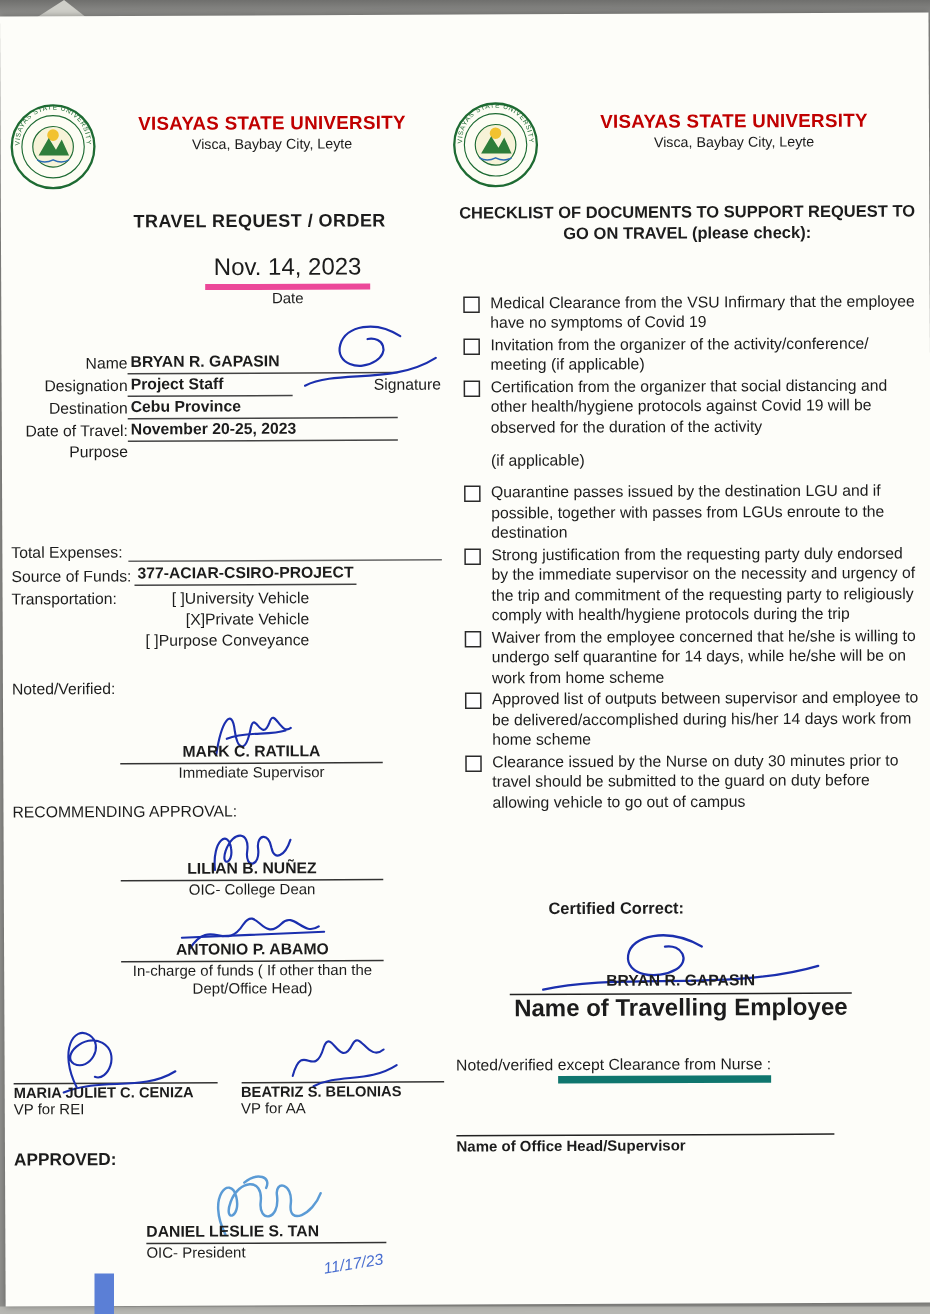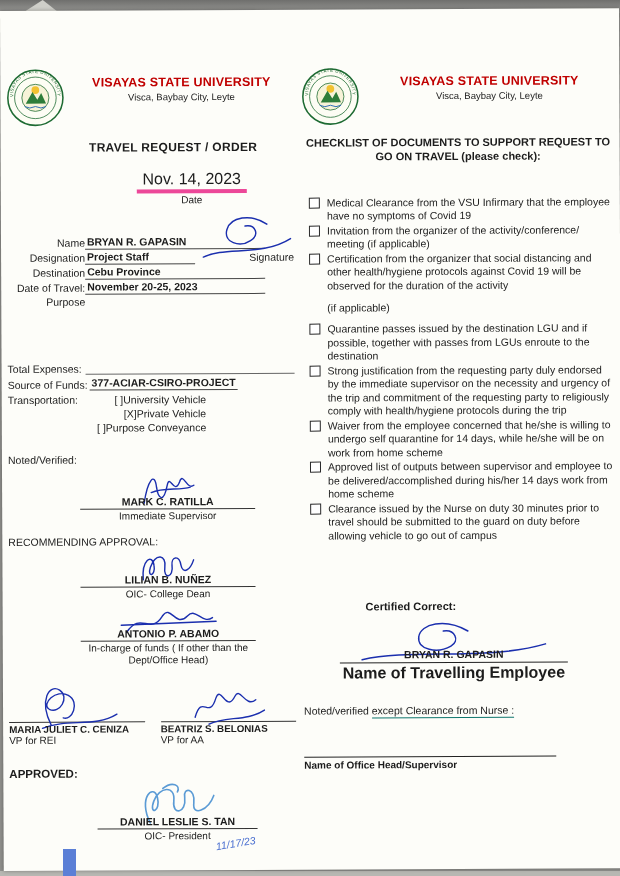--- a/index.html
+++ b/index.html
@@ -66,21 +66,21 @@
   .sig-title.two-line { width:160px; margin:1px auto 0; line-height:1.15; }
 
   .vp-row { display:flex; gap:16px; margin-top:14px; }
   .vp-block { flex:1; text-align:left; position:relative; }
   .vp-block svg { display:block; margin:0 auto -10px; }
   .vp-line { border-top:1px solid #333; margin-bottom:1px; }
   .vp-name { font-weight:bold; font-size:9.8px; white-space:nowrap; }
   .vp-title { font-size:10px; }
 
   .approved { font-weight:bold; font-size:11.5px; margin-top:22px; }
-  .pres-block { width:160px; margin:0 0 0 88px; text-align:center; position:relative; }
+  .pres-block { width:160px; margin:0 0 0 88px; text-align:left; position:relative; }
   .pres-block svg { display:block; margin:0 auto -14px; }
   .pres-name { font-weight:bold; font-size:10.5px; border-bottom:1.3px solid #333; padding-bottom:1px; }
   .pres-title { font-size:10px; margin-top:1px; }
   .pres-note { position:absolute; right:2px; bottom:-8px; color:#4a6fd0; font-size:10.5px;
     font-style:italic; transform:rotate(-9deg); white-space:nowrap; }
 
   
   .chk-title { font-weight:bold; font-size:11px; text-align:center; line-height:1.3; margin-top:10px; padding:0 2px; }
   .chk-list { margin-top:32px; padding-left:7px; }
   .chk-item { display:flex; gap:7px; margin-bottom:1px; }
@@ -88,21 +88,21 @@
   .chk-text { font-size:10.5px; line-height:13.5px; }
   .chk-note { font-size:10.5px; margin:9px 0 9px 18px; }
 
   .certified { font-weight:bold; font-size:11px; margin:58px 0 0 62px; }
   .emp-block { width:228px; margin:2px 0 0 36px; text-align:center; position:relative; }
   .emp-block svg { display:block; margin:0 auto -18px; }
   .emp-name { font-weight:bold; font-size:10.5px; border-bottom:1.4px solid #222; padding-bottom:2px; }
   .emp-label { font-weight:bold; font-size:16px; margin-top:1px; }
 
   .noted-line { font-size:10.5px; margin-top:22px; }
-  .noted-underline { border-bottom:1px solid #0f766e; padding-bottom:1px; }
+  .noted-underline { border-bottom:5px solid #0f766e; padding-bottom:1px; }
 
   .office-block { margin-top:40px; width:252px; }
   .office-line { border-top:1.2px solid #222; }
   .office-label { font-weight:bold; font-size:10px; margin-top:2px; }
 
   .ink { stroke:#1b2fae; stroke-width:1.6; fill:none; stroke-linecap:round; }
   .ink-light { stroke:#5b9bd5; stroke-width:1.8; fill:none; stroke-linecap:round; }
 </style>
 </head>
 <body>

